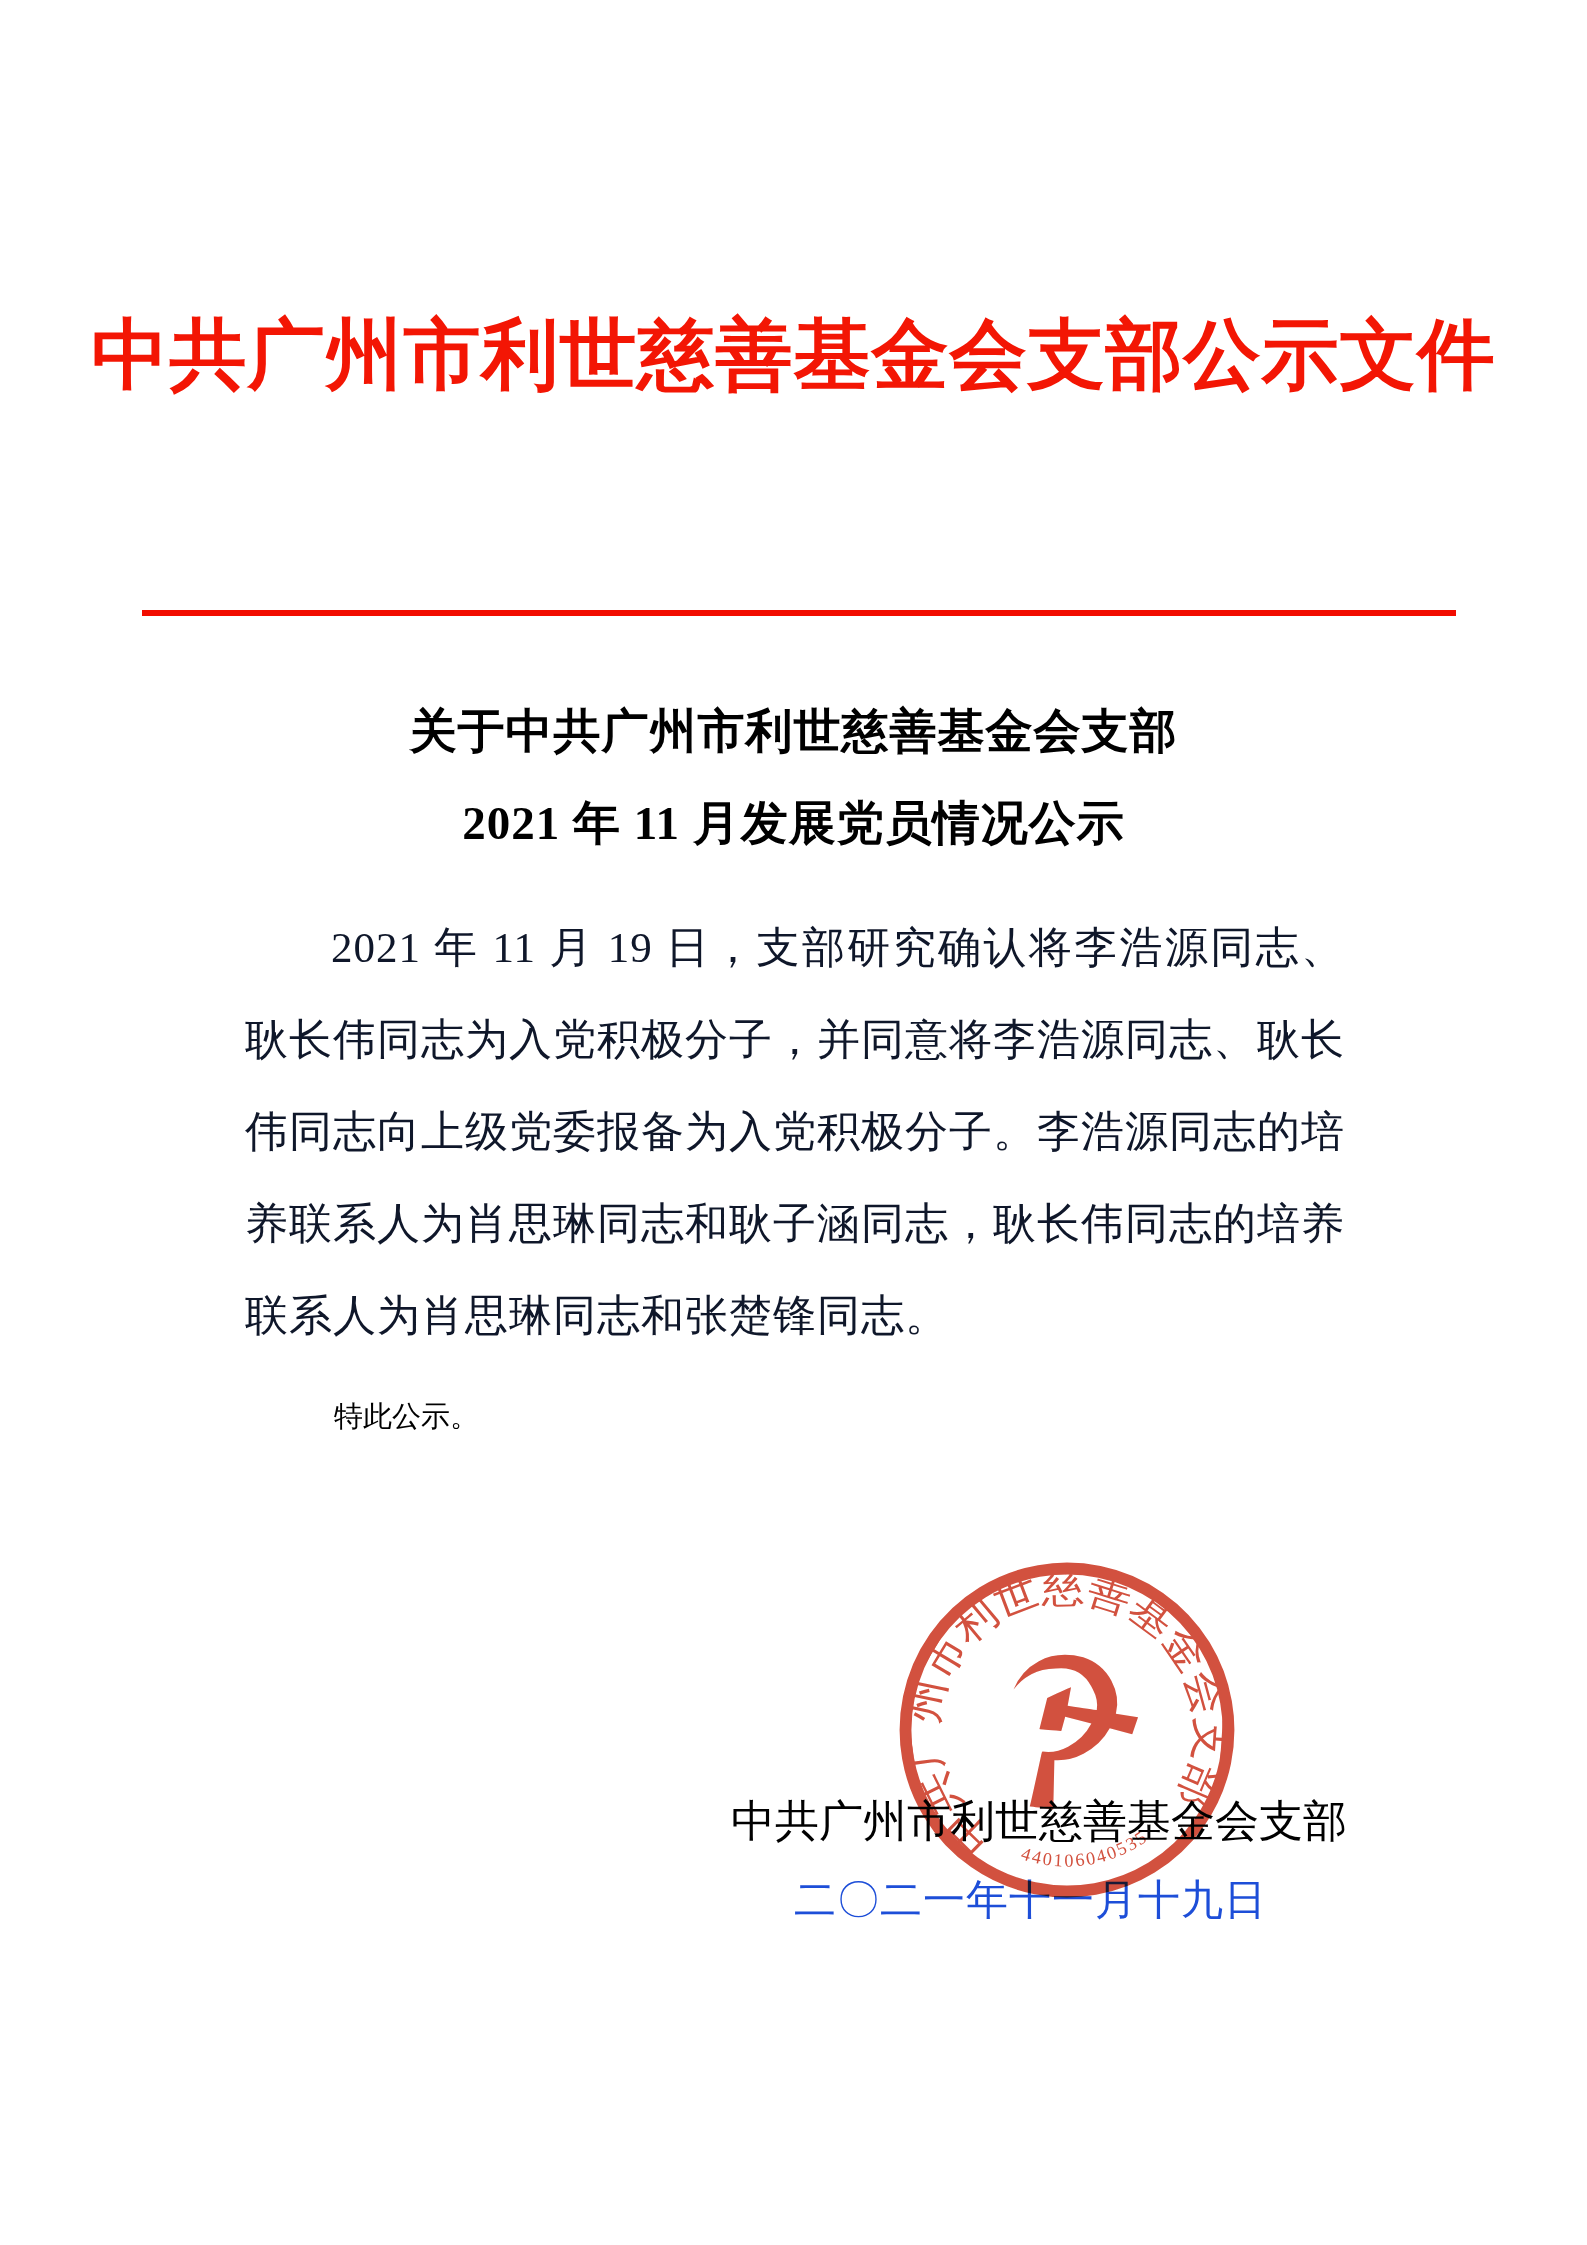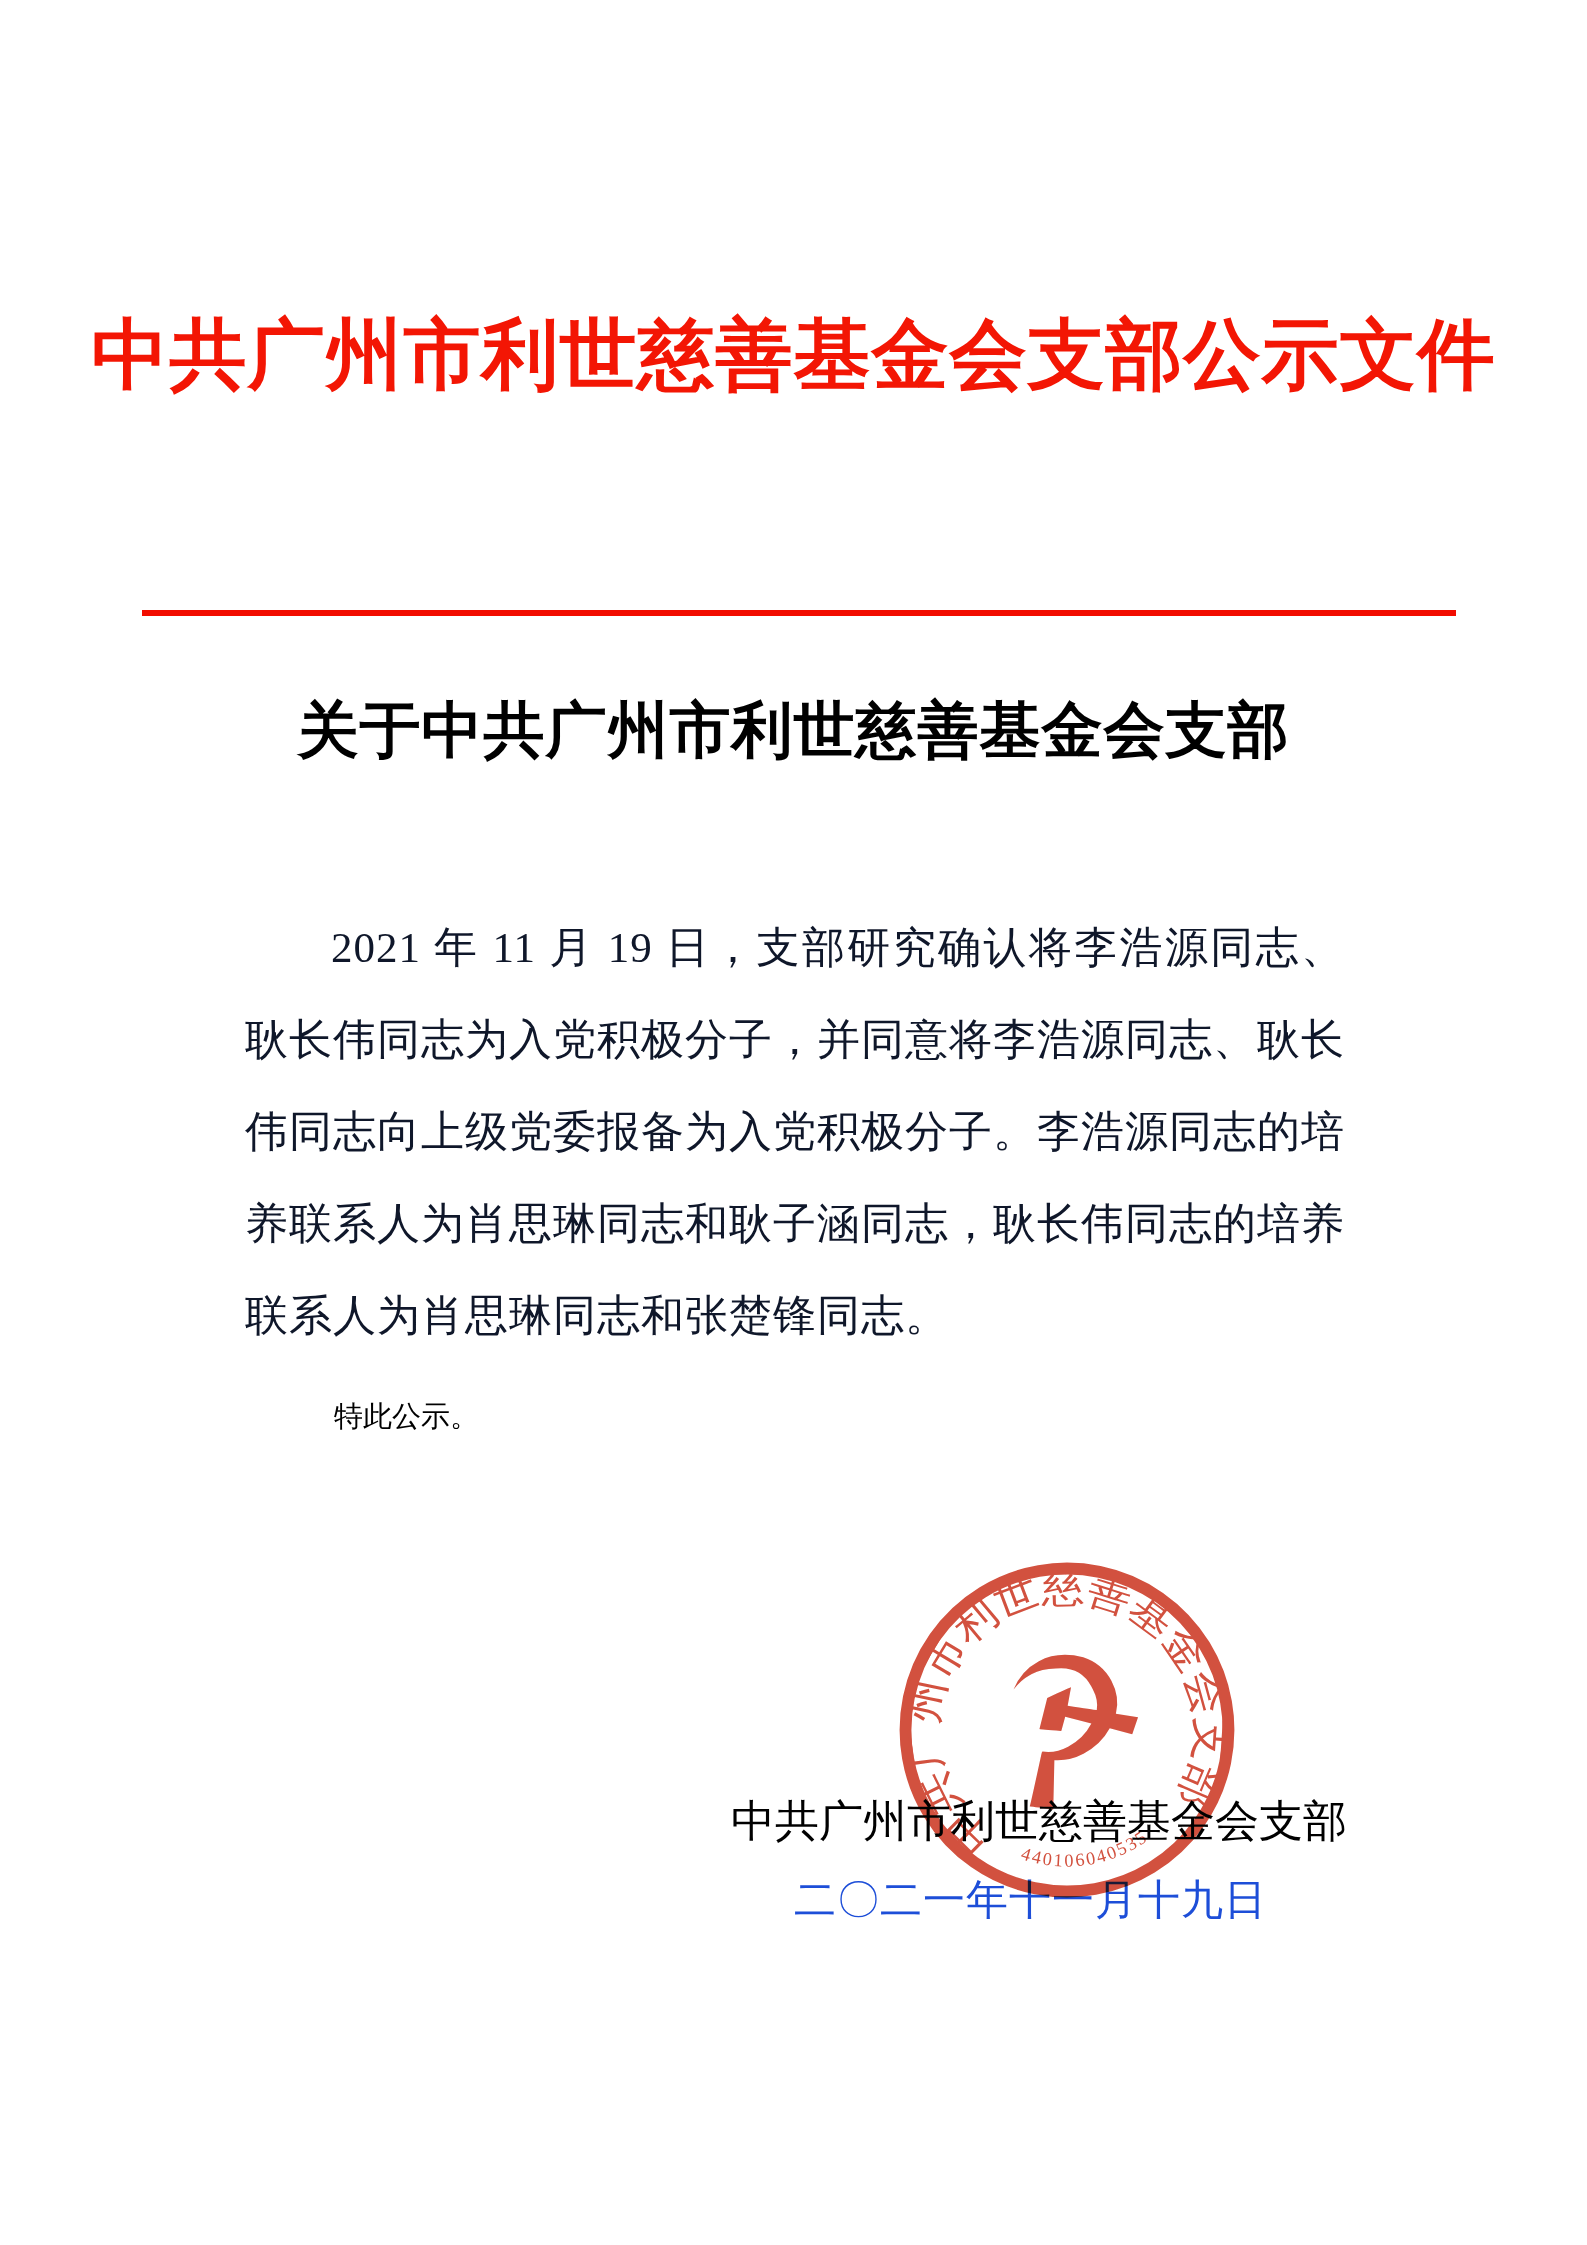--- a/index.html
+++ b/index.html
@@ -37,21 +37,21 @@
     position: absolute;
     top: 610px; left: 142px;
     width: 1314px; height: 6px;
     background: #f20d00;
   }
   .doc-title {
     position: absolute;
     top: 685px; left: 0; right: 0;
     text-align: center;
     font-weight: bold;
-    font-size: 61px;
+    font-size: 47px;
     line-height: 92px;
     letter-spacing: 1px;
     color: #000000;
   }
   .body-text {
     position: absolute;
     top: 902px; left: 245px;
     width: 1100px;
     margin: 0;
     font-size: 43px;
@@ -103,20 +103,21 @@
 
 <div class="page">
 
   <div class="header-title">中共广州市利世慈善基金会支部公示文件</div>
 
 
   <div class="red-rule"></div>
 
   <div class="doc-title">
     <div>关于中共广州市利世慈善基金会支部</div>
+    <div>2021 年 11 月发展党员情况公示</div>
   </div>
 
   <p class="body-text">2021 年 11 月 19 日，支部研究确认将李浩源同志、耿长伟同志为入党积极分子，并同意将李浩源同志、耿长伟同志向上级党委报备为入党积极分子。李浩源同志的培养联系人为肖思琳同志和耿子涵同志，耿长伟同志的培养联系人为肖思琳同志和张楚锋同志。</p>
 
   <div class="closing">特此公示。</div>
 
   <div class="signature">中共广州市利世慈善基金会支部</div>
 
   <div class="date-line">二〇二一年十一月十九日</div>
 

